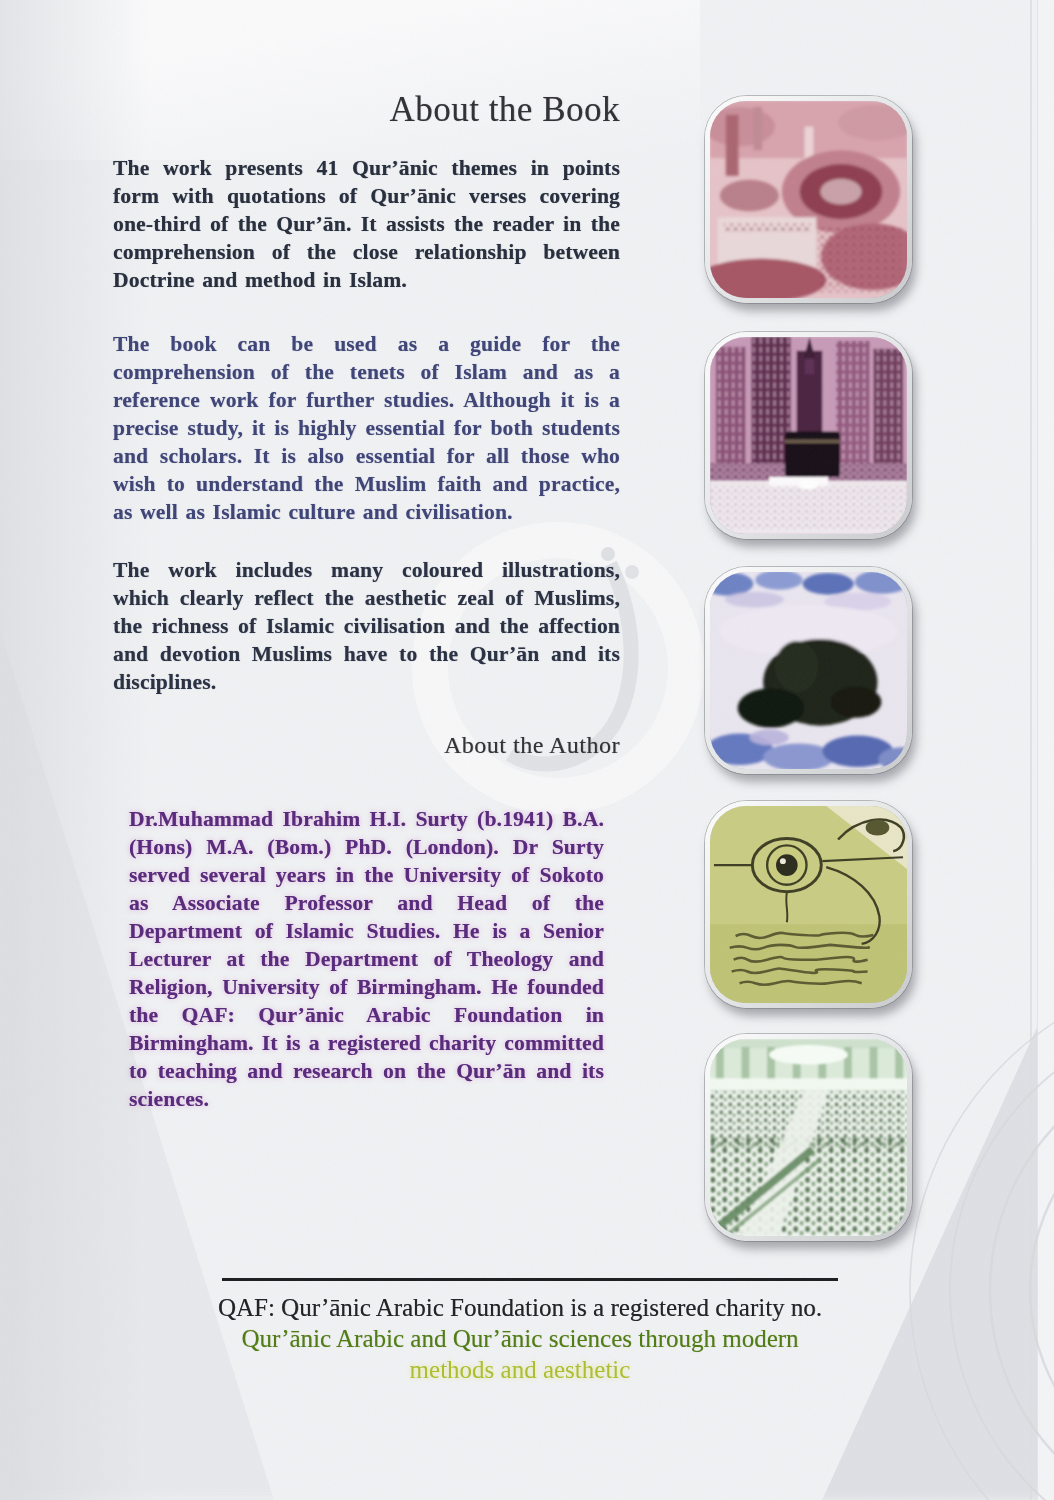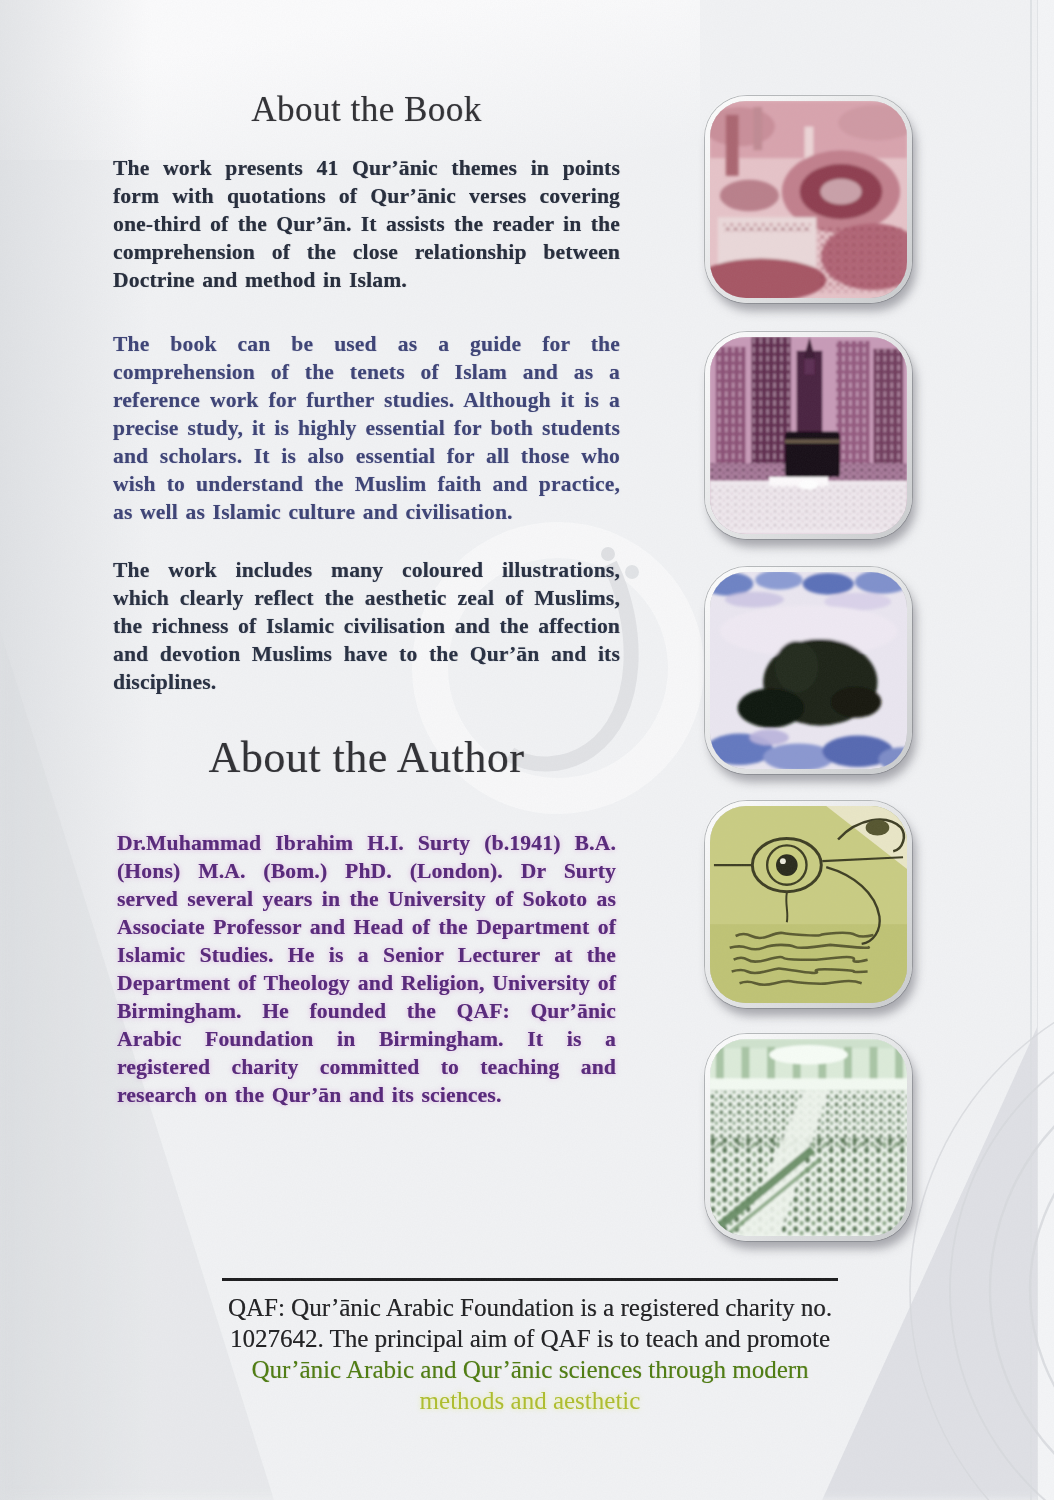--- a/index.html
+++ b/index.html
@@ -23,34 +23,34 @@
     background:#f4f5f7; border-left:1px solid #e3e5e8; }
   .bg-right-line { position:absolute; right:22px; top:0; width:2px; height:1500px;
     background:rgba(220,222,226,0.8); }
   .bg-arcs { position:absolute; left:0; top:0; pointer-events:none; }
   .paper-noise { position:absolute; left:0; top:0; pointer-events:none; opacity:0.07; }
   
   .watermark { position:absolute; left:398px; top:498px; width:330px; height:350px;
     opacity:0.85; pointer-events:none; }
   
   .text-col { position:absolute; left:113px; top:90px; width:507px; }
-  .heading { font-size:35px; font-weight:400; color:#2f2f33; text-align:center;
+  .heading { font-size:35px; font-weight:400; color:#2f2f33; text-align:right;
     margin:0 0 24px 0; letter-spacing:0.5px; text-shadow:0.4px 0.4px 0.8px rgba(50,50,55,0.45); }
-  .heading-author { font-size:44px; margin:0 0 46px 0; }
+  .heading-author { font-size:24px; margin:0 0 46px 0; }
   .body-p { font-size:21.5px; font-weight:700; line-height:28px; text-align:justify;
     margin:8px 0 36px 0; word-spacing:2px; letter-spacing:0.2px; }
   .p-1 { color:#242b3a; text-shadow:0.3px 0.3px 0.7px rgba(35,40,60,0.55); }
   .p-2 { color:#262e40; text-shadow:0.3px 0.3px 0.9px rgba(40,45,70,0.5); }
   .p-3 { color:#3c4275; margin-bottom:30px; text-shadow:0.3px 0.3px 1px rgba(70,75,130,0.45); }
-  .p-author { color:#56277a; margin:4px;
+  .p-author { color:#56277a; margin:16px;
     text-shadow:0 0 5px rgba(205,130,210,0.55), 0.3px 0.3px 0.6px rgba(90,40,120,0.55); }
   
   .footer-rule { position:absolute; left:222px; top:1278px; width:616px; height:3px;
     background:#1b1b1d; }
-  .footer-text { position:absolute; left:158px; top:1292px; width:744px;
+  .footer-text { position:absolute; left:148px; top:1292px; width:744px;
     text-align:center; font-size:25px; line-height:31px; font-weight:400; }
   .fl-0, .fl-1 { color:#202022; text-shadow:0.3px 0.3px 0.6px rgba(30,30,35,0.5); }
   .fl-2 { color:#4d7c0f; text-shadow:0.3px 0.3px 0.8px rgba(110,125,60,0.5); }
   .fl-3 { color:#aebd2c; text-shadow:0 0 5px rgba(225,235,140,0.8); }
   
   .photo-frame { position:absolute; left:705px; width:207px; height:207px;
     border-radius:42px; padding:5px; box-sizing:border-box;
     background:linear-gradient(135deg,#fefefe 0%, #e9eaeb 45%, #c9cbcd 100%);
     box-shadow:4px 8px 10px rgba(95,95,105,0.5), 0 0 0 1px #b7babc, -1px -1px 2px #ffffff; }
   .photo { width:100%; height:100%; border-radius:36px; overflow:hidden;
@@ -273,21 +273,20 @@
           <line x1="2" y1="196" x2="104" y2="112" stroke="#63885f" stroke-width="8" opacity="0.9"></line>
           <line x1="16" y1="200" x2="112" y2="122" stroke="#7fa07a" stroke-width="4" opacity="0.8"></line>
         </g>
       </svg>
     </div>
   </div>
 
   <div class="footer-rule"></div>
   <div class="footer-text">
     <div class="fl-0">QAF: Qur’ānic Arabic Foundation is a registered charity no.</div>
-    <div class="fl-1">1027642.  The principal aim of QAF is to teach and promote</div>
     <div class="fl-2">Qur’ānic Arabic and Qur’ānic sciences through modern</div>
     <div class="fl-3">methods and aesthetic</div>
   </div>
 
   <svg class="paper-noise" width="1054" height="1500" viewBox="0 0 1054 1500">
     <filter id="nz">
       <feTurbulence type="fractalNoise" baseFrequency="0.8" numOctaves="2" stitchTiles="stitch"></feTurbulence>
       <feColorMatrix type="matrix" values="0 0 0 0 0.45  0 0 0 0 0.47  0 0 0 0 0.50  0 0 0 0.9 0"></feColorMatrix>
     </filter>
     <rect width="1054" height="1500" filter="url(#nz)"></rect>

